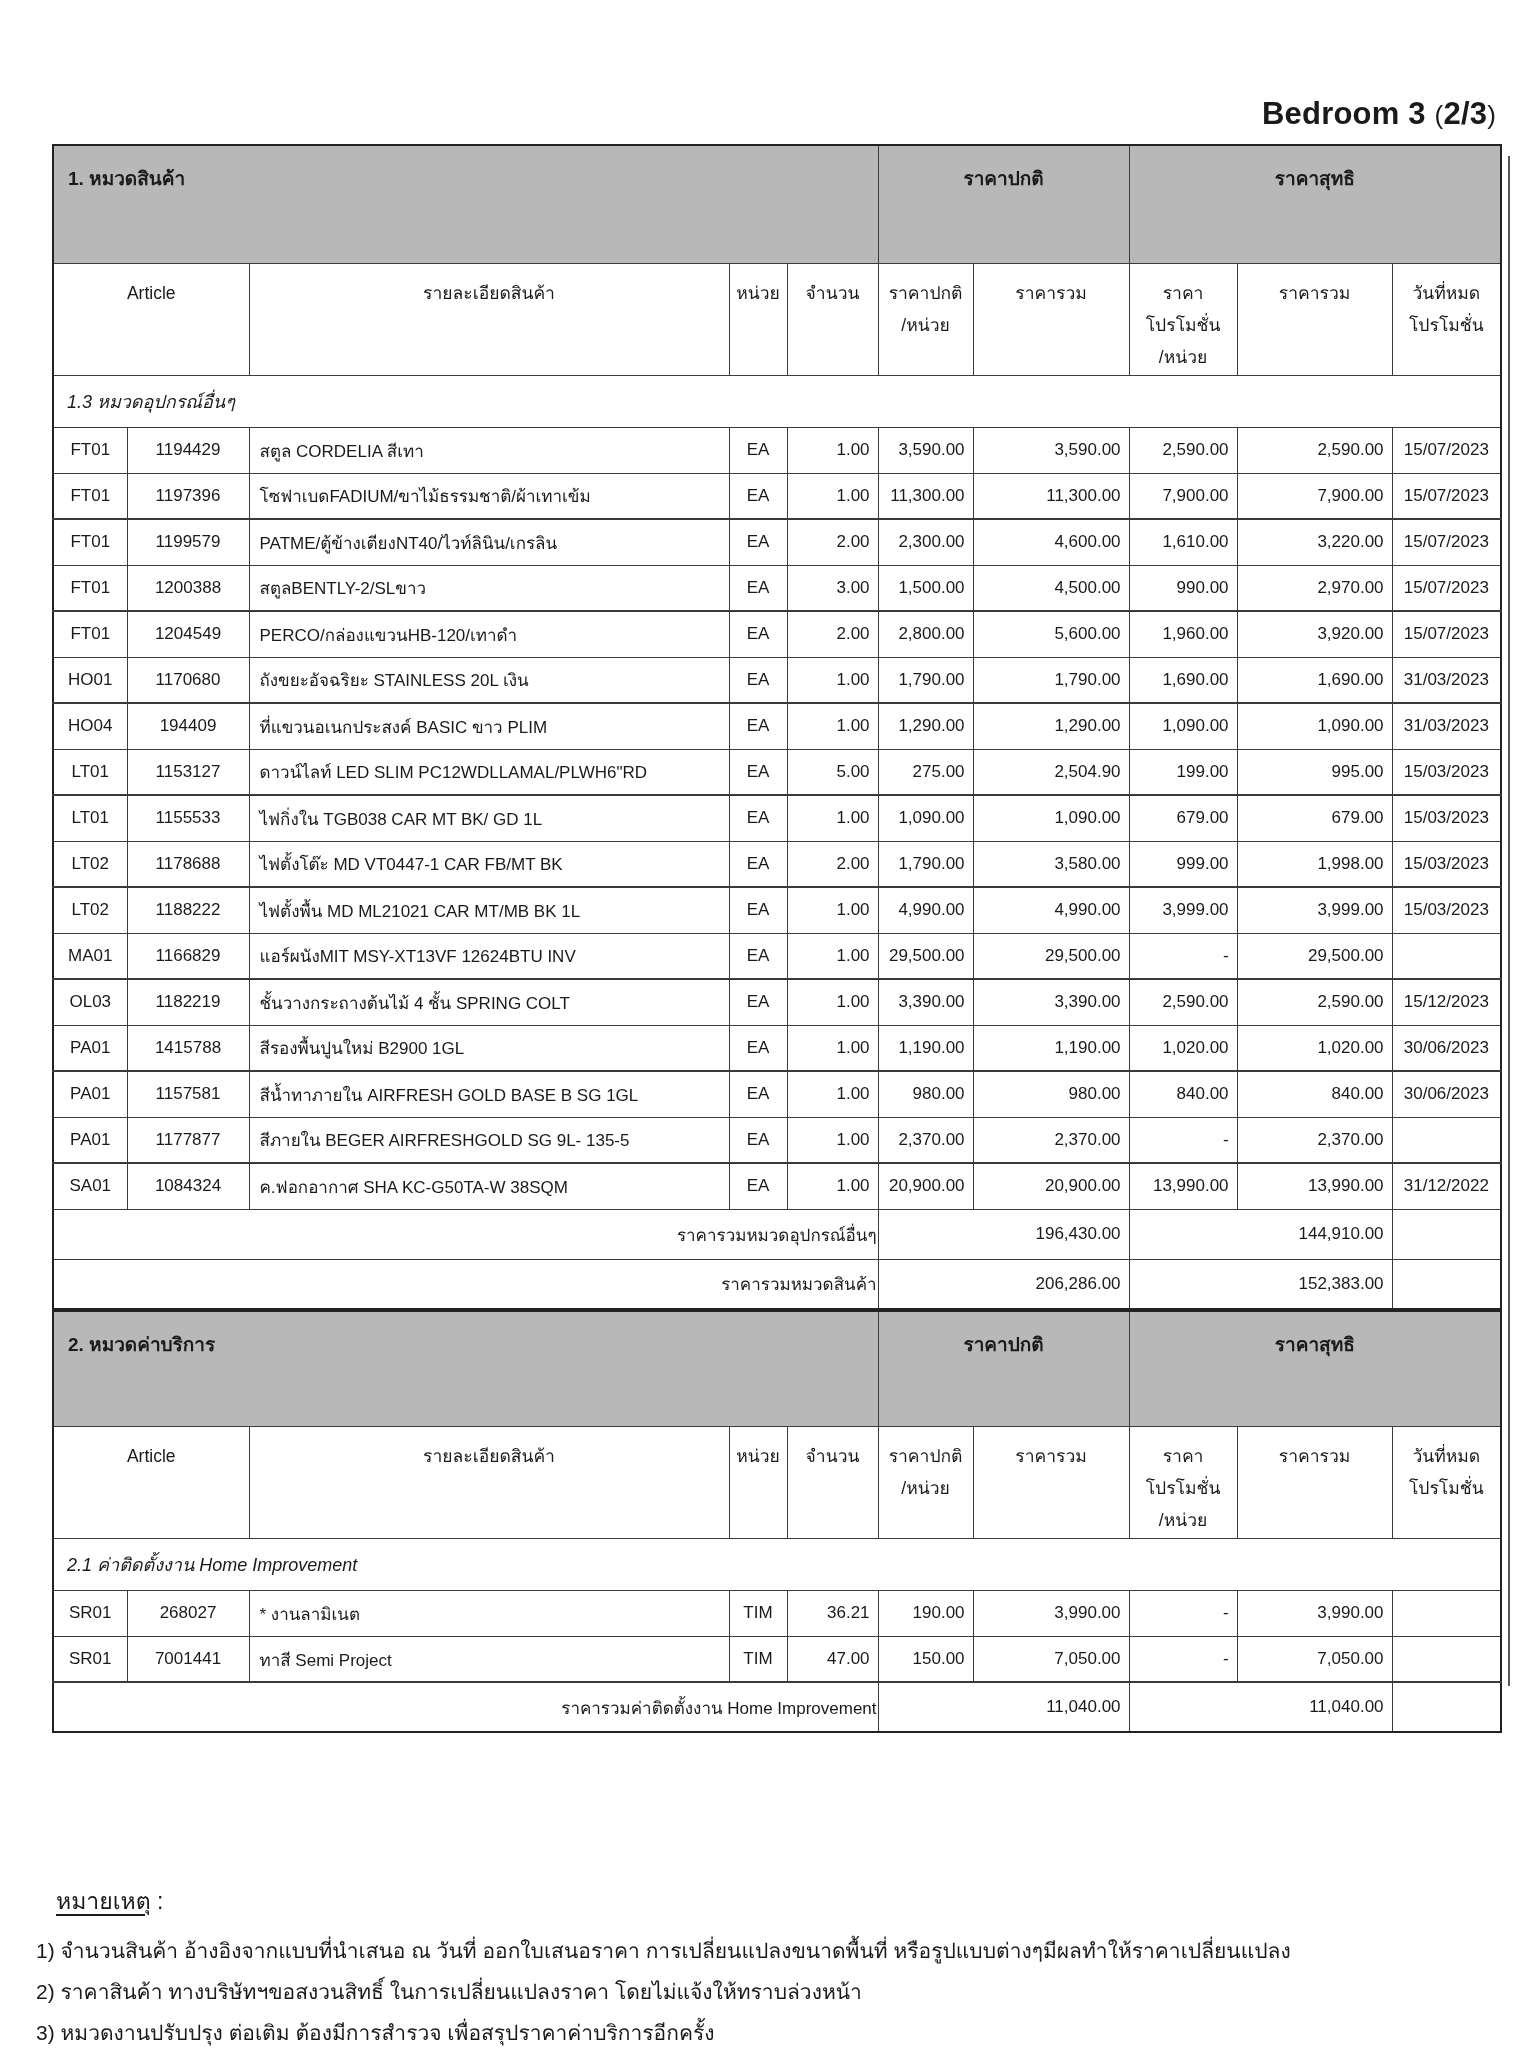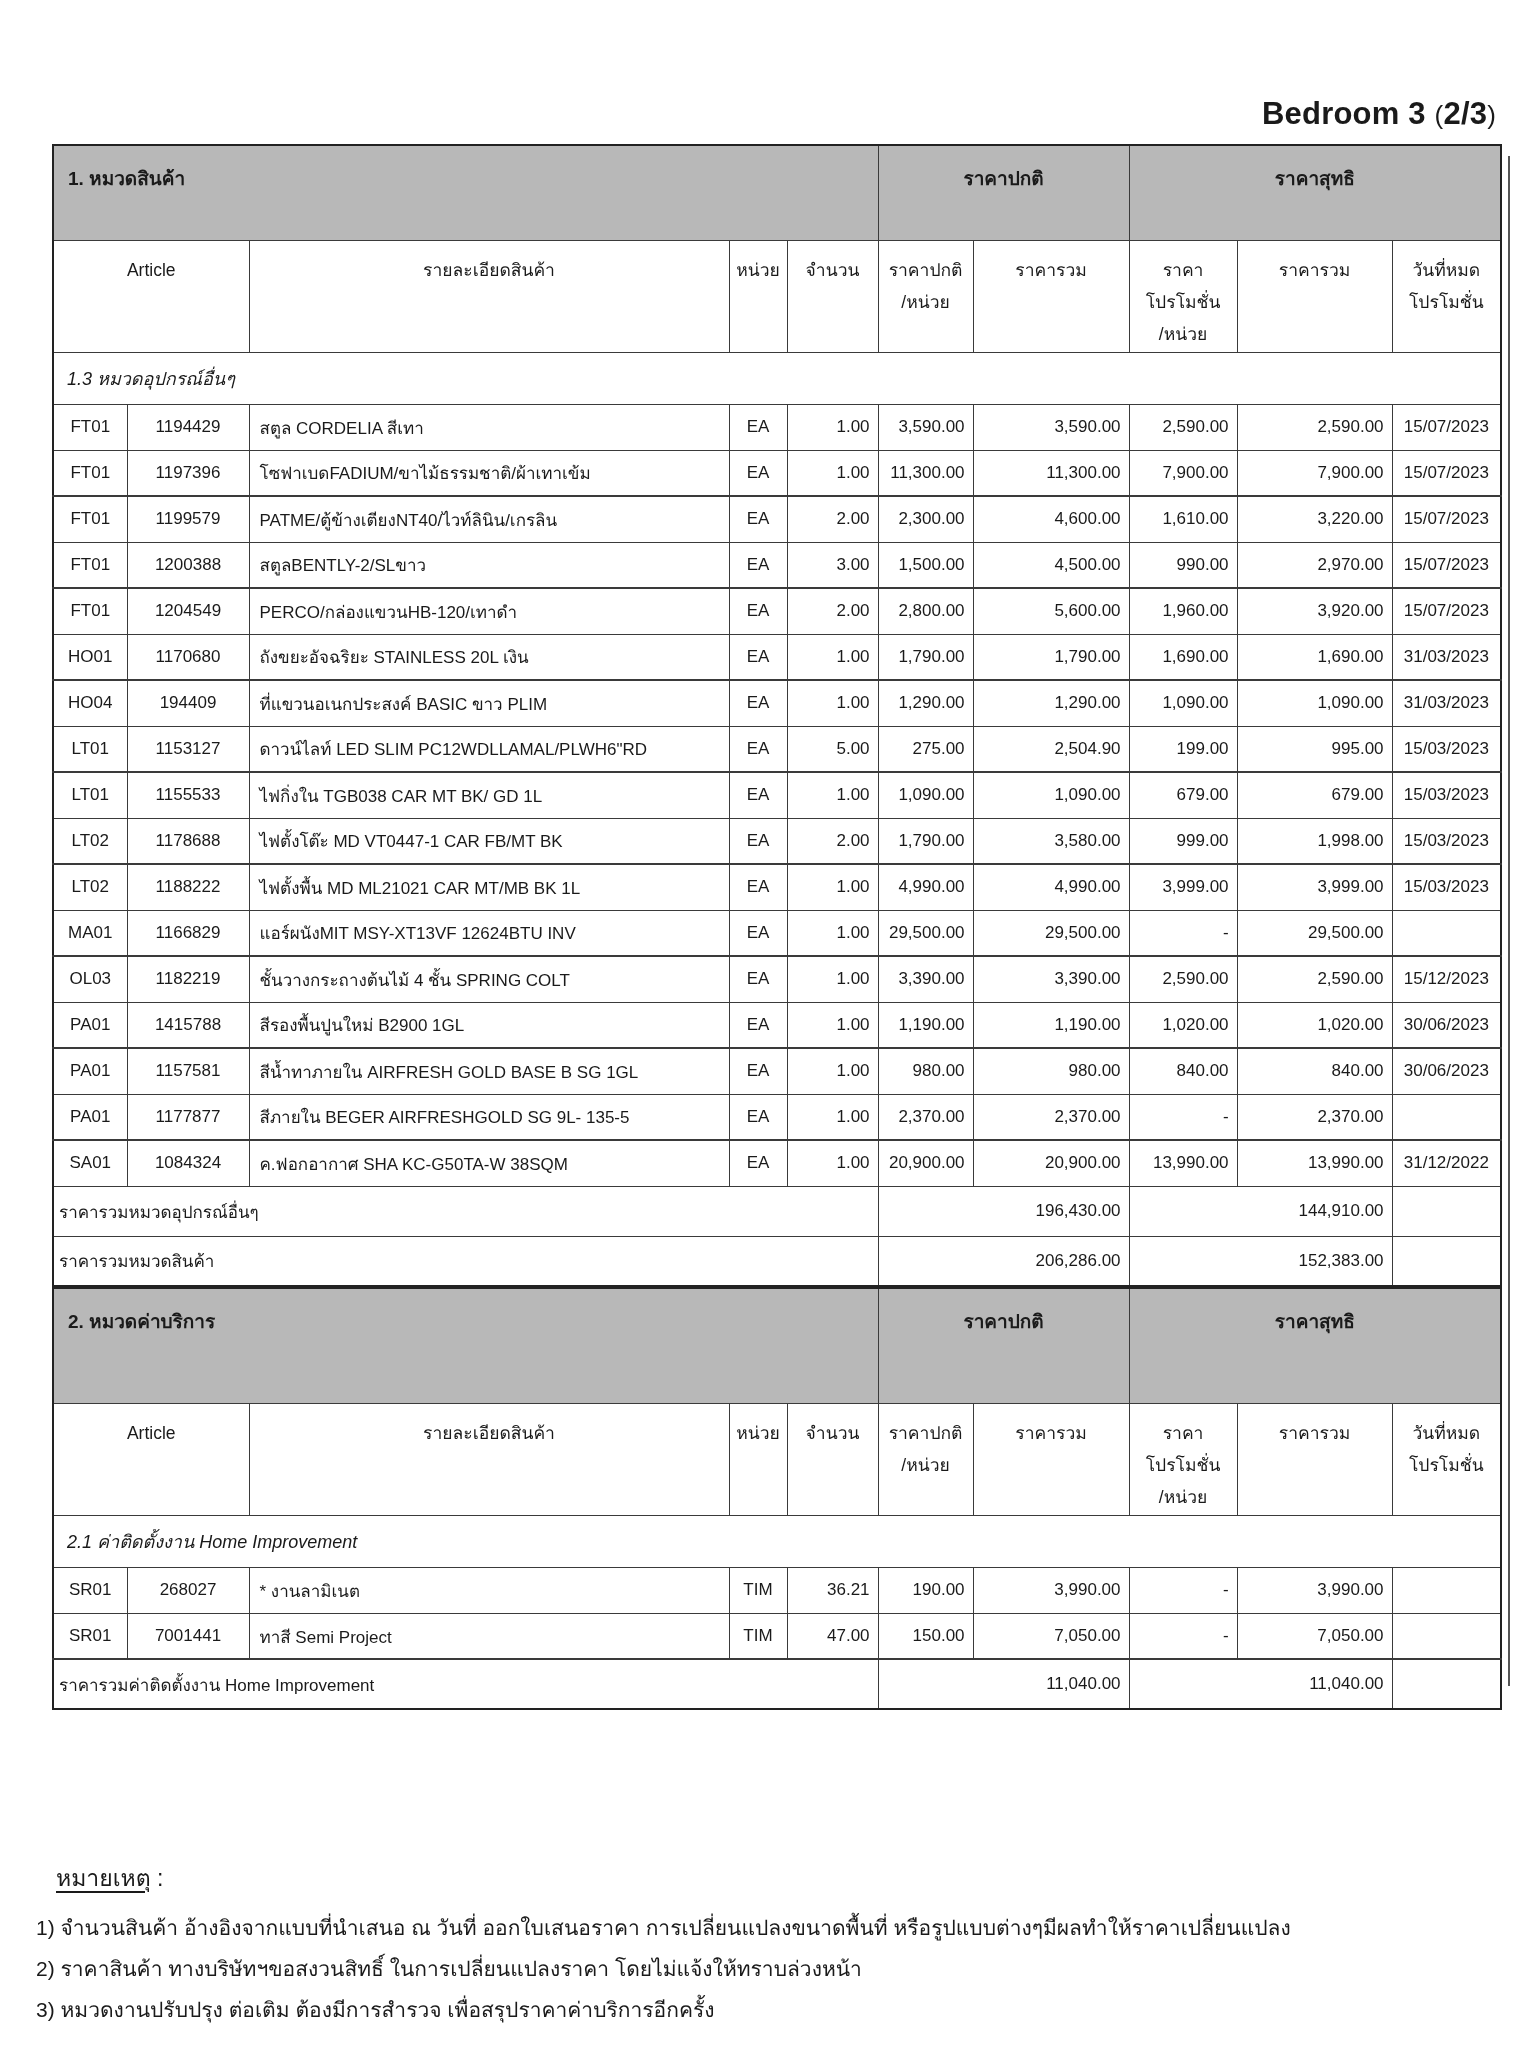--- a/index.html
+++ b/index.html
@@ -17,38 +17,38 @@
   
   #tables{margin-left:52px;}
   table.qt{border-collapse:collapse;table-layout:fixed;width:1448px;border:2px solid #222;}
   table.qt td{border:1px solid #3a3a3a;box-sizing:border-box;overflow:hidden;}
   .w0{width:74px}.w1{width:122px}.w2{width:480px}.w3{width:58px}.w4{width:91px}
   .w5{width:95px}.w6{width:156px}.w7{width:108px}.w8{width:155px}.w9{width:109px}
   tr.band td{
     background:#b8b8b8;vertical-align:top;padding-top:17px;
     font-weight:bold;font-size:19px;
   }
-  .sec-0 tr.band td{height:95px;}
+  .sec-0 tr.band td{height:118px;}
   .sec-1 tr.band td{height:115px;}
   td.band-left{text-align:left;padding-left:14px;}
   td.band-ctr{text-align:center;}
   tr.hdr td{
     vertical-align:top;text-align:center;padding-top:13px;
     font-size:17.5px;line-height:1.85;height:105px;font-weight:400;
   }
   .sec-1 tr.hdr td{height:110px;}
   tr.subsection td{height:52px;vertical-align:middle;padding-left:13px;font-size:18px;font-style:italic;}
   tr.item td{height:46px;vertical-align:middle;font-size:17px;}
   tr.item.thick td{border-bottom-width:2.5px;}
   td.ctr{text-align:center;}
   td.desc{text-align:left;padding-left:10px;padding-right:6px;}
   td.num{text-align:right;padding-right:8px;}
   td.date{text-align:center;}
   tr.subtotal td{height:50px;vertical-align:middle;font-size:17px;}
-  td.st-label{text-align:left;padding-left:5px;}
+  td.st-label{text-align:right;padding-left:5px;}
   td.st-val{text-align:right;padding-right:8px;}
   
   .edge-line{position:absolute;left:1508px;top:156px;width:2px;height:1530px;background:#555;}
   
   .notes{margin:150px 30px 0 36px;}
   .notes-heading{font-size:23px;margin-bottom:18px;margin-left:20px;}
   .notes-heading .u{text-decoration:underline;text-underline-offset:5px;}
   .note-line{font-size:21px;line-height:1.32;margin-bottom:13px;}
 </style>
 </head>

